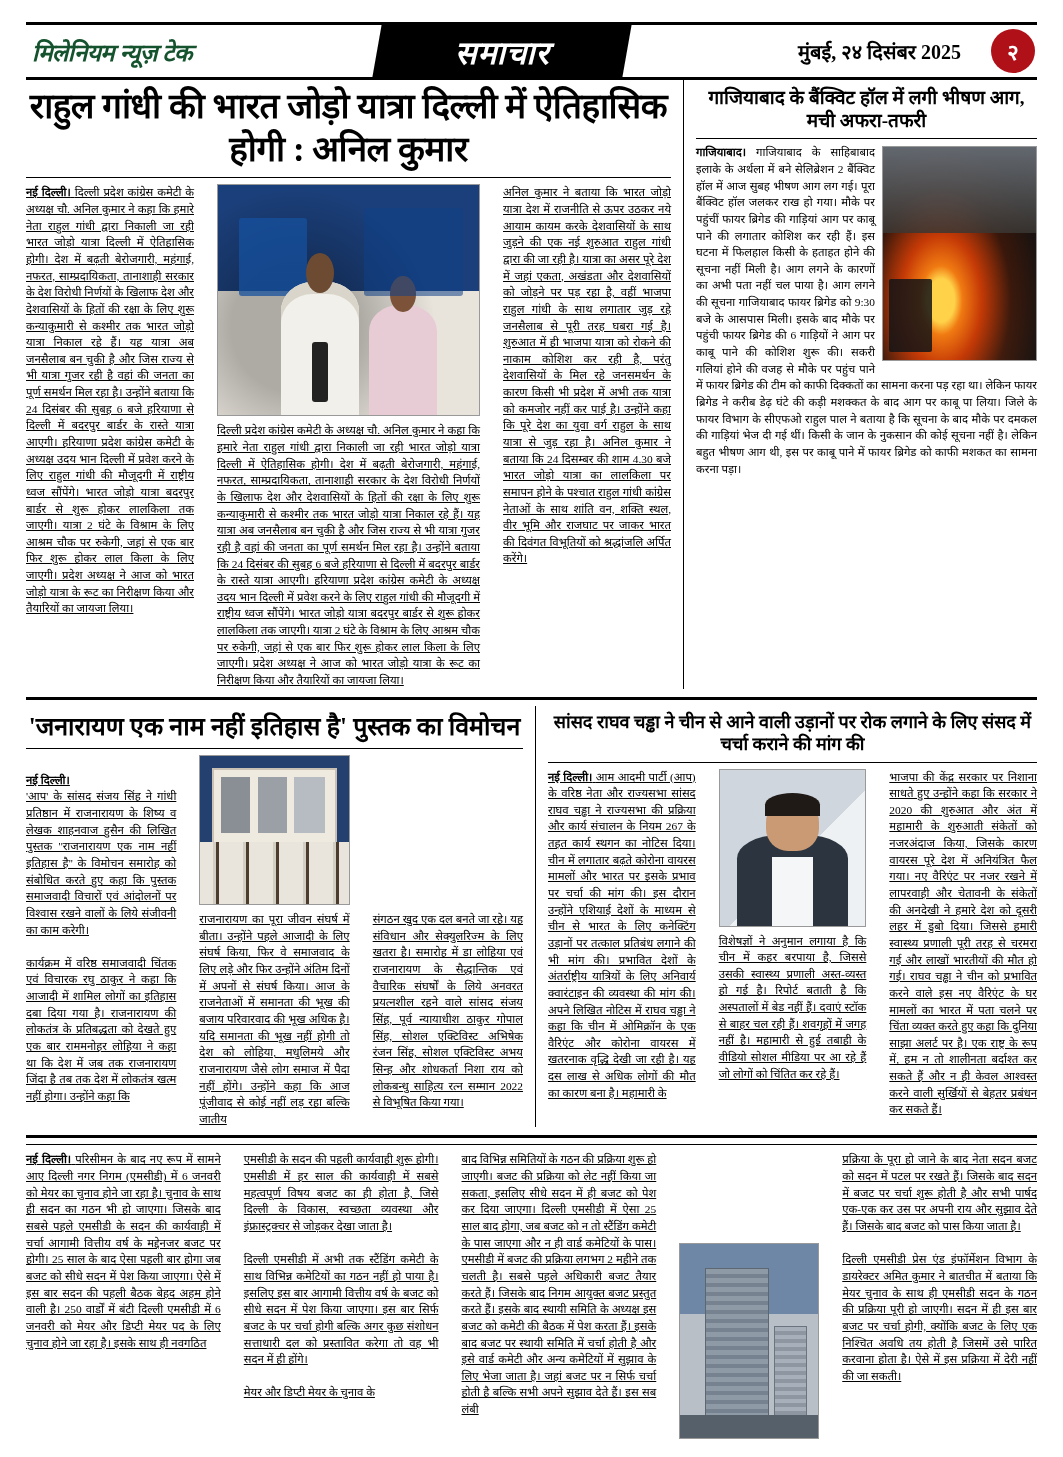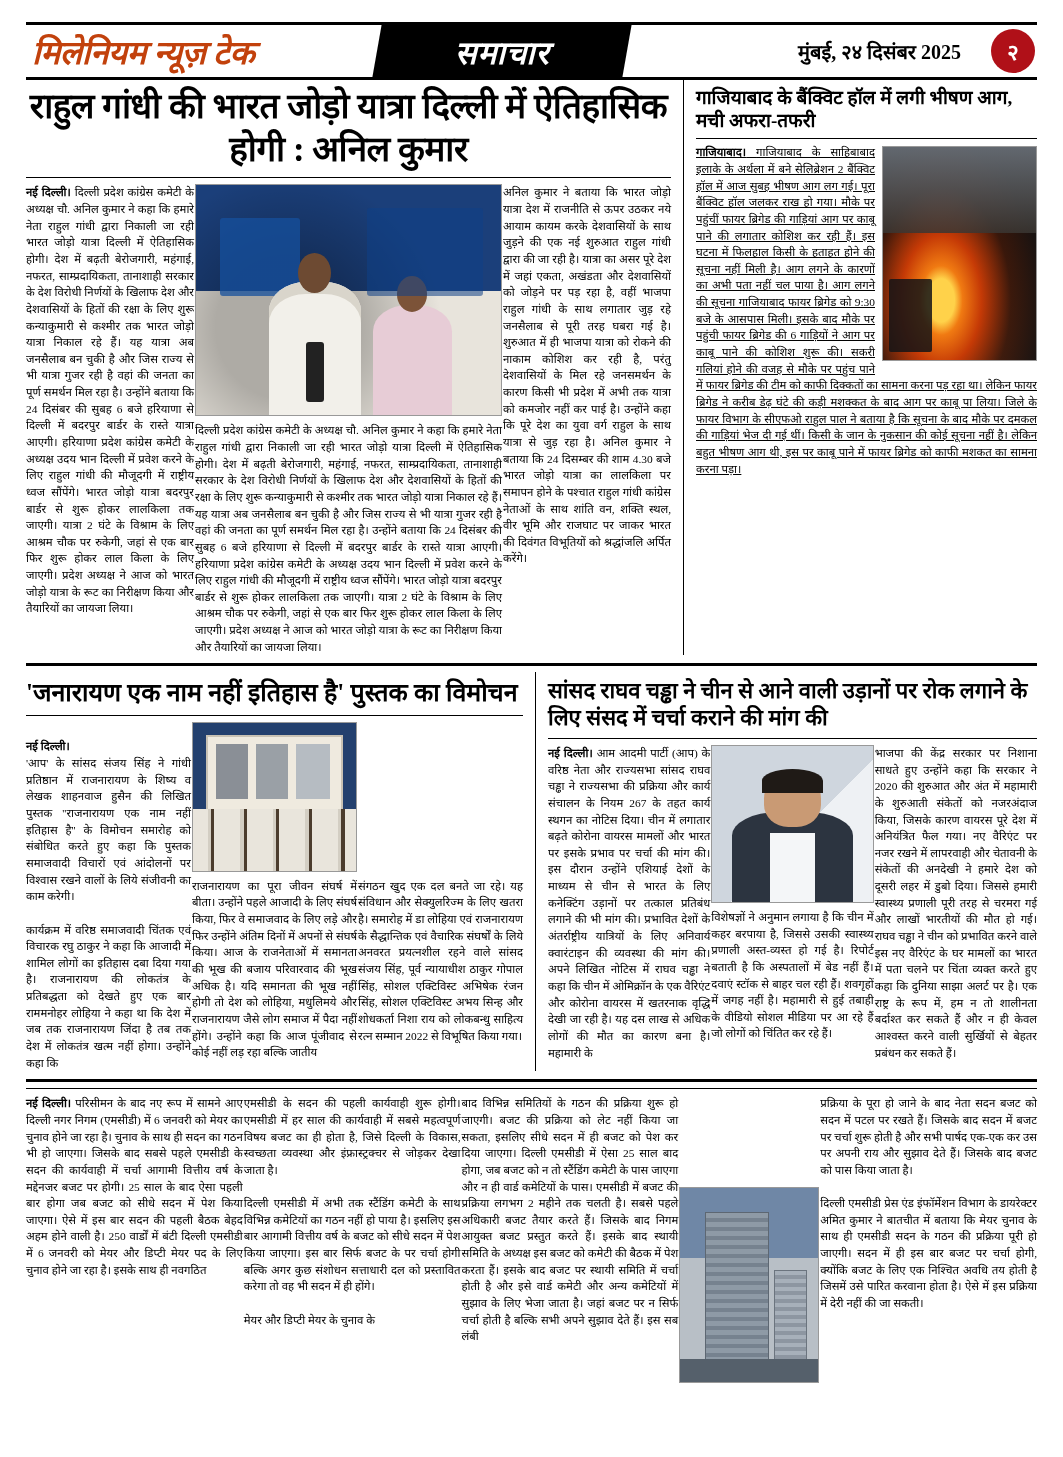--- a/index.html
+++ b/index.html
@@ -34,22 +34,22 @@
   .mh-left {
     flex: 0 0 355px;
     display: flex;
     align-items: center;
     padding-left: 6px;
   }
   .mh-logo {
     font-family: "Liberation Serif", serif;
     font-weight: bold;
     font-style: italic;
-    font-size: 33px;
-    color: #c2410c;
+    font-size: 24px;
+    color: #14532d;
     letter-spacing: -0.5px;
     white-space: nowrap;
   }
   .mh-mid {
     flex: 0 0 250px;
     background: #000;
     color: #fff;
     display: flex;
     align-items: center;
     justify-content: center;
@@ -94,32 +94,33 @@
 
   
   .rule-thick { border-top: 3px solid #000; margin: 6px 0 0 0; }
   .rule-thin  { border-top: 1px solid #000; margin: 3px 0 0 0; }
 
   h2.headline {
     font-family: "Liberation Serif", serif;
     font-weight: bold;
     margin: 6px 0 6px 0;
     line-height: 1.22;
+    text-align: center;
   }
 
   .body-txt {
     font-family: "Liberation Serif", serif;
     font-size: 11.4px;
     line-height: 1.46;
     text-align: justify;
     hyphens: auto;
   }
   .lead { font-weight: bold; }
 
-  .colset { display: flex; gap: 1px; }
+  .colset { display: flex; gap: 23px; text-decoration: underline; }
   .col { flex: 1; }
 
   
   .photo {
     position: relative;
     overflow: hidden;
     border: 1px solid #999;
     background: #c8ccd2;
   }
 
@@ -288,21 +289,21 @@
         </div>
         <div class="col" style="flex:0 0 168px;">
           <p class="body-txt" style="margin:0;">अनिल कुमार ने बताया कि भारत जोड़ो यात्रा देश में राजनीति से ऊपर उठकर नये आयाम कायम करके देशवासियों के साथ जुड़ने की एक नई शुरुआत राहुल गांधी द्वारा की जा रही है। यात्रा का असर पूरे देश में जहां एकता, अखंडता और देशवासियों को जोड़ने पर पड़ रहा है, वहीं भाजपा राहुल गांधी के साथ लगातार जुड़ रहे जनसैलाब से पूरी तरह घबरा गई है। शुरुआत में ही भाजपा यात्रा को रोकने की नाकाम कोशिश कर रही है, परंतु देशवासियों के मिल रहे जनसमर्थन के कारण किसी भी प्रदेश में अभी तक यात्रा को कमजोर नहीं कर पाई है। उन्होंने कहा कि पूरे देश का युवा वर्ग राहुल के साथ यात्रा से जुड़ रहा है। अनिल कुमार ने बताया कि 24 दिसम्बर की शाम 4.30 बजे भारत जोड़ो यात्रा का लालकिला पर समापन होने के पश्चात राहुल गांधी कांग्रेस नेताओं के साथ शांति वन, शक्ति स्थल, वीर भूमि और राजघाट पर जाकर भारत की दिवंगत विभूतियों को श्रद्धांजलि अर्पित करेंगे।</p>
         </div>
       </div>
     </div>
 
     <div style="flex:1; border-left:1px solid #000; padding-left:12px;">
       <h2 class="headline" style="font-size:19px;">गाजियाबाद के बैंक्विट हॉल में लगी भीषण आग, मची अफरा-तफरी</h2>
       <div class="rule-thin" style="border-top:1px solid #000;"></div>
-      <div style="margin-top:5px;text-decoration:underline;">
+      <div style="margin-top:5px;">
         <div class="photo p2" style="float:right; width:155px; height:215px; margin:2px 0 5px 7px;"></div>
         <p class="body-txt" style="margin:0;">
           <span class="lead">गाजियाबाद।</span>
           <span>गाजियाबाद के साहिबाबाद इलाके के अर्थला में बने सेलिब्रेशन 2 बैंक्विट हॉल में आज सुबह भीषण आग लग गई। पूरा बैंक्विट हॉल जलकर राख हो गया। मौके पर पहुंचीं फायर ब्रिगेड की गाड़ियां आग पर काबू पाने की लगातार कोशिश कर रही हैं। इस घटना में फिलहाल किसी के हताहत होने की सूचना नहीं मिली है। आग लगने के कारणों का अभी पता नहीं चल पाया है। आग लगने की सूचना गाजियाबाद फायर ब्रिगेड को 9:30 बजे के आसपास मिली। इसके बाद मौके पर पहुंची फायर ब्रिगेड की 6 गाड़ियों ने आग पर काबू पाने की कोशिश शुरू की। सकरी गलियां होने की वजह से मौके पर पहुंच पाने में फायर ब्रिगेड की टीम को काफी दिक्कतों का सामना करना पड़ रहा था। लेकिन फायर ब्रिगेड ने करीब डेढ़ घंटे की कड़ी मशक्कत के बाद आग पर काबू पा लिया। जिले के फायर विभाग के सीएफओ राहुल पाल ने बताया है कि सूचना के बाद मौके पर दमकल की गाड़ियां भेज दी गई थीं। किसी के जान के नुकसान की कोई सूचना नहीं है। लेकिन बहुत भीषण आग थी, इस पर काबू पाने में फायर ब्रिगेड को काफी मशकत का सामना करना पड़ा।</span>
         </p>
       </div>
     </div>
   </div>
 
   <div class="rule-thick" style="margin-top:8px;"></div>
@@ -333,21 +334,21 @@
           <p class="body-txt" style="margin:0;">राजनारायण का पूरा जीवन संघर्ष में बीता। उन्होंने पहले आजादी के लिए संघर्ष किया, फिर वे समाजवाद के लिए लड़े और फिर उन्होंने अंतिम दिनों में अपनों से संघर्ष किया। आज के राजनेताओं में समानता की भूख की बजाय परिवारवाद की भूख अधिक है। यदि समानता की भूख नहीं होगी तो देश को लोहिया, मधुलिमये और राजनारायण जैसे लोग समाज में पैदा नहीं होंगे। उन्होंने कहा कि आज पूंजीवाद से कोई नहीं लड़ रहा बल्कि जातीय</p>
         </div>
         <div class="col">
           <div style="height:156px;"></div>
           <p class="body-txt" style="margin:0;">संगठन खुद एक दल बनते जा रहे। यह संविधान और सेक्युलरिज्म के लिए खतरा है। समारोह में डा लोहिया एवं राजनारायण के सैद्धान्तिक एवं वैचारिक संघर्षों के लिये अनवरत प्रयत्नशील रहने वाले सांसद संजय सिंह, पूर्व न्यायाधीश ठाकुर गोपाल सिंह, सोशल एक्टिविस्ट अभिषेक रंजन सिंह, सोशल एक्टिविस्ट अभय सिन्ह और शोधकर्ता निशा राय को लोकबन्धु साहित्य रत्न सम्मान 2022 से विभूषित किया गया।</p>
         </div>
       </div>
     </div>
 
     <div style="flex:1; border-left:1px solid #000; padding-left:12px;">
-      <h2 class="headline" style="font-size:22px;">सांसद राघव चड्ढा ने चीन से आने वाली उड़ानों पर रोक लगाने के लिए संसद में चर्चा कराने की मांग की</h2>
+      <h2 class="headline" style="font-size:18px;">सांसद राघव चड्ढा ने चीन से आने वाली उड़ानों पर रोक लगाने के लिए संसद में चर्चा कराने की मांग की</h2>
       <div class="rule-thin"></div>
       <div class="colset" style="margin-top:6px;">
         <div class="col">
           <p class="body-txt" style="margin:0;">
             <span class="lead">नई दिल्ली।</span>
             <span>आम आदमी पार्टी (आप) के वरिष्ठ नेता और राज्यसभा सांसद राघव चड्ढा ने राज्यसभा की प्रक्रिया और कार्य संचालन के नियम 267 के तहत कार्य स्थगन का नोटिस दिया। चीन में लगातार बढ़ते कोरोना वायरस मामलों और भारत पर इसके प्रभाव पर चर्चा की मांग की। इस दौरान उन्होंने एशियाई देशों के माध्यम से चीन से भारत के लिए कनेक्टिंग उड़ानों पर तत्काल प्रतिबंध लगाने की भी मांग की। प्रभावित देशों के अंतर्राष्ट्रीय यात्रियों के लिए अनिवार्य क्वारंटाइन की व्यवस्था की मांग की। अपने लिखित नोटिस में राघव चड्ढा ने कहा कि चीन में ओमिक्रॉन के एक वैरिएंट और कोरोना वायरस में खतरनाक वृद्धि देखी जा रही है। यह दस लाख से अधिक लोगों की मौत का कारण बना है। महामारी के</span>
           </p>
         </div>
         <div class="col">
           <div class="photo p4" style="width:100%; height:158px; margin:0 0 6px 0;">

